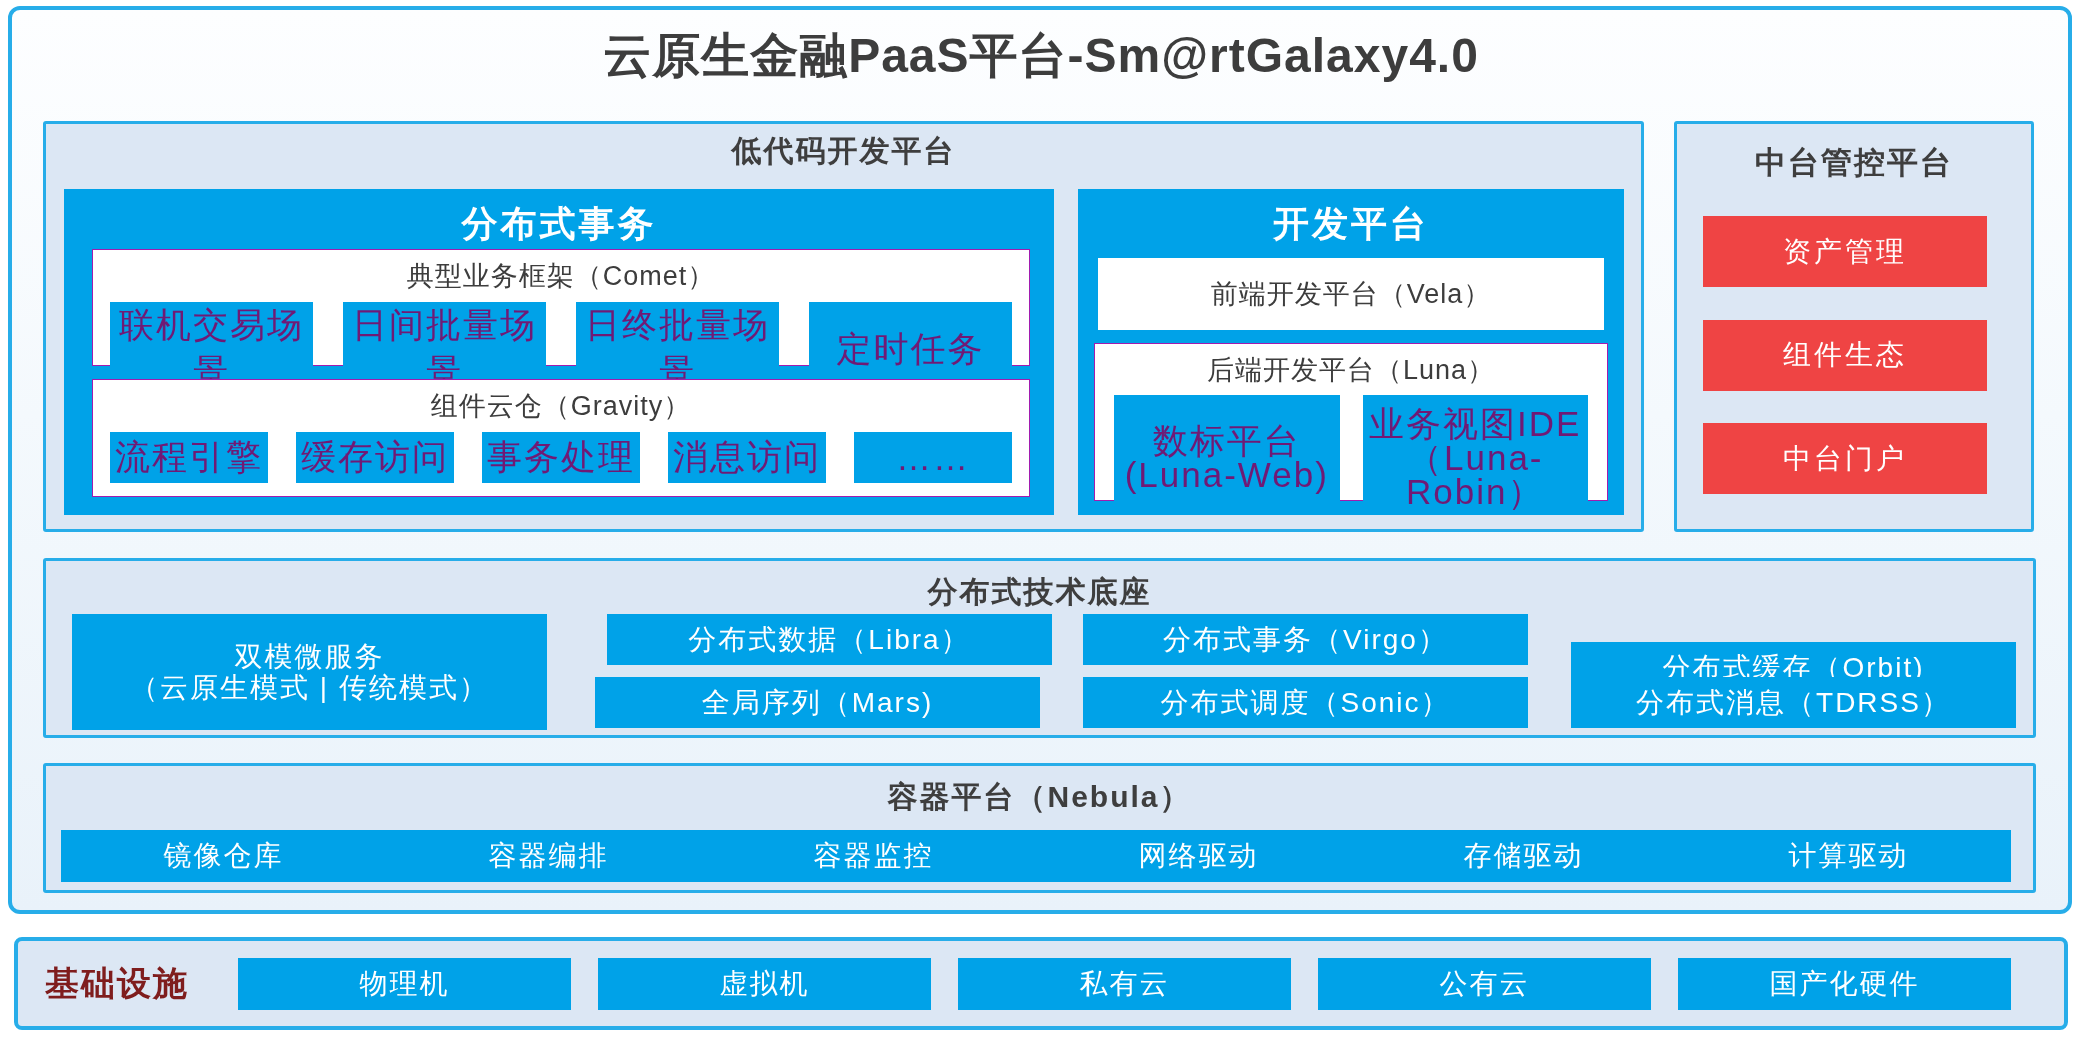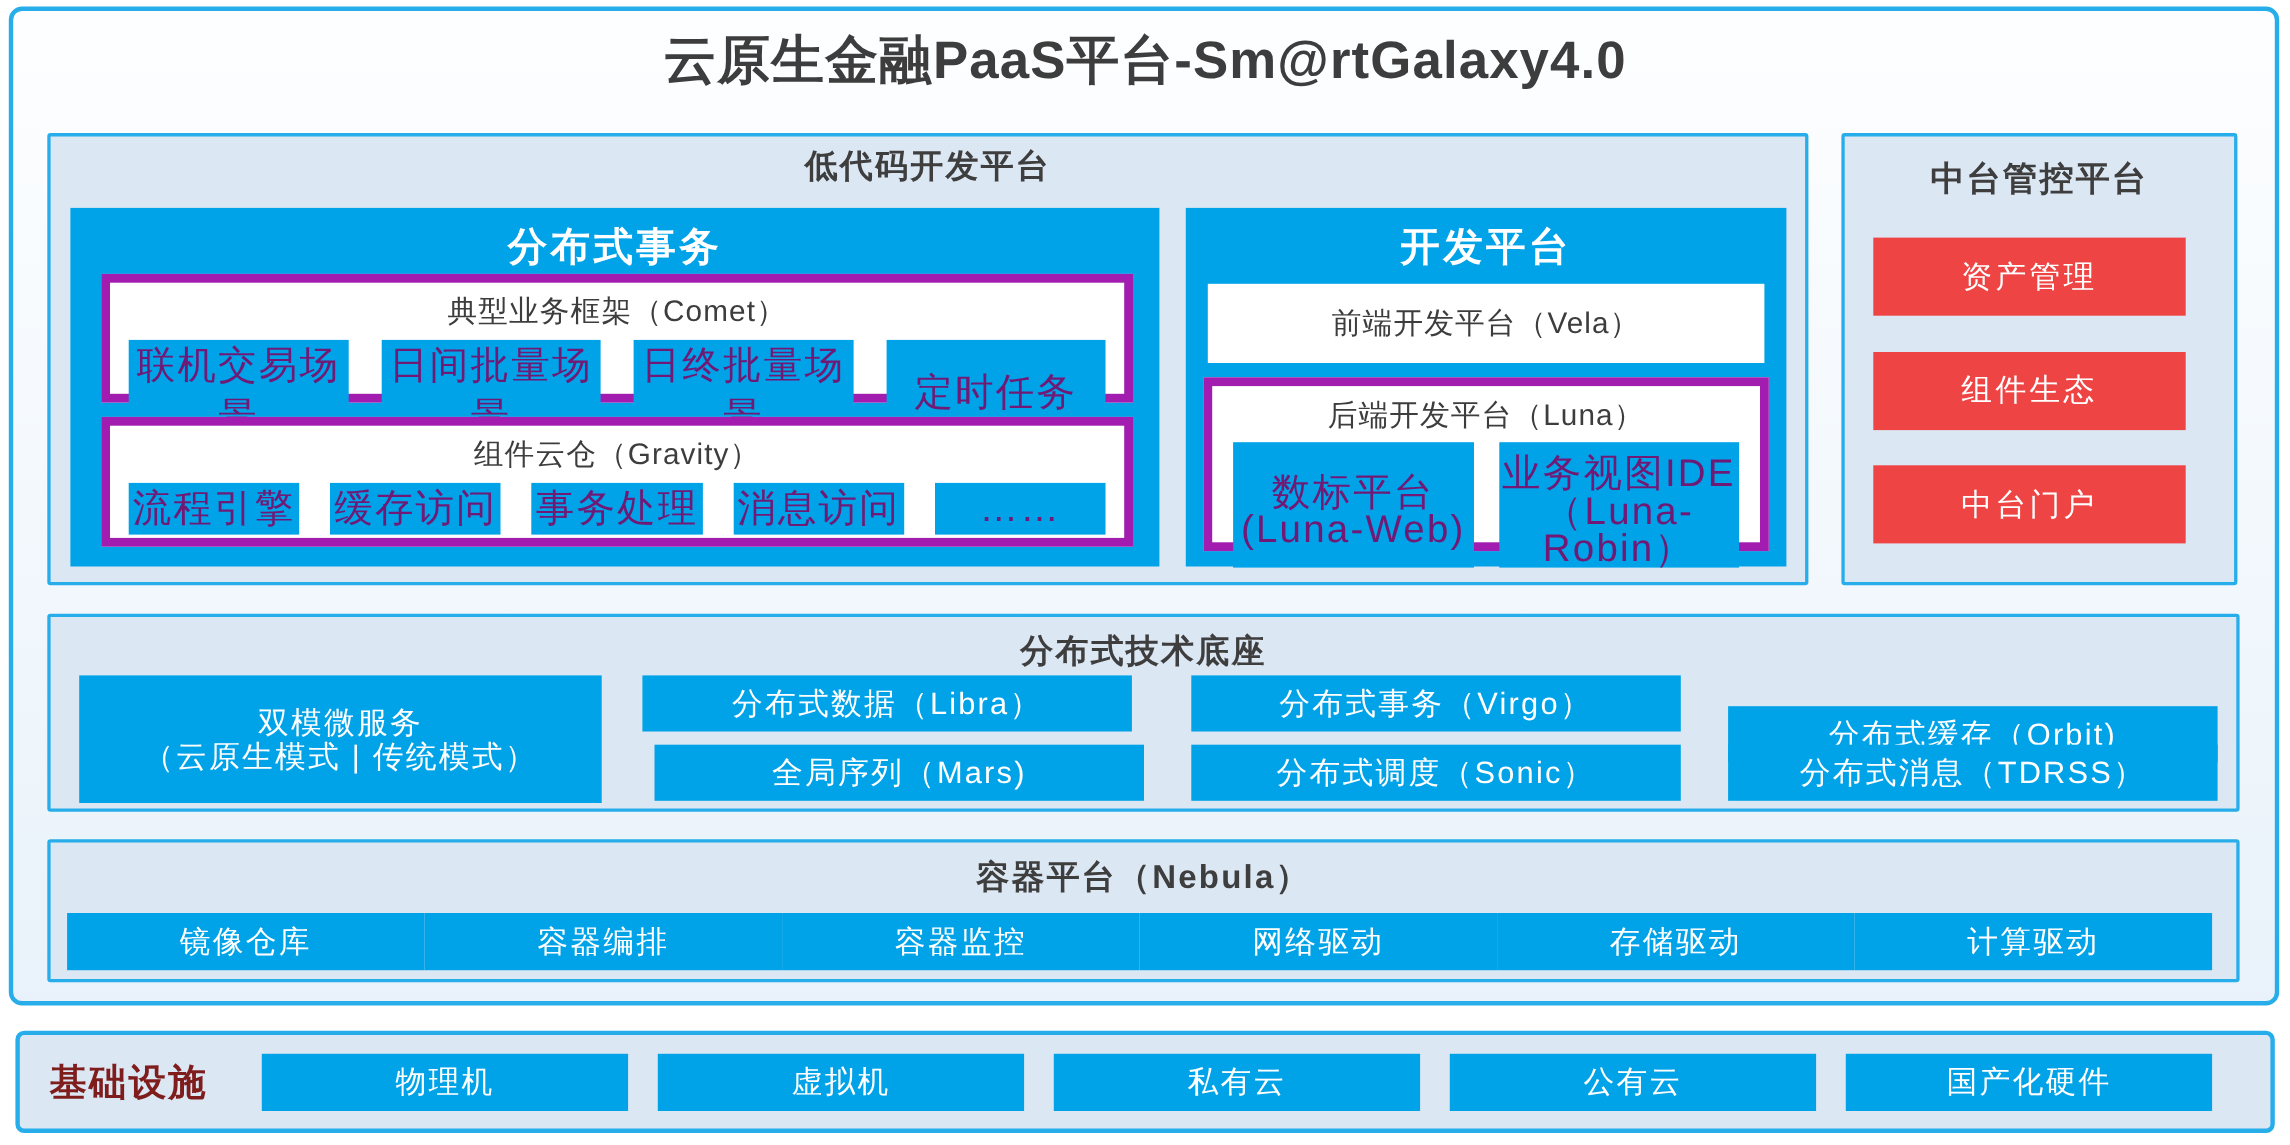--- a/index.html
+++ b/index.html
@@ -29,21 +29,21 @@
   }
   
   .blue-panel{position:absolute;background:#00a2e8;}
   .panel-title{
     position:absolute;left:0;top:11px;width:100%;text-align:center;
     font-size:36px;font-weight:700;color:#ffffff;letter-spacing:3px;
   }
   
   .white-box{
     position:absolute;box-sizing:border-box;background:#ffffff;
-    border:8px solid #a21caf;display:flex;flex-direction:column;
+    border:1px solid #a21caf;display:flex;flex-direction:column;
   }
   .white-box.no-border{border:none;}
   .wb-label{
     text-align:center;font-size:27px;color:#3d3d3d;padding-top:7px;line-height:38px;
     letter-spacing:1px;
   }
   .wb-buttons{display:flex;flex:1;padding:7px 17px 13px;gap:30px;}
   .btn{
     flex:1;display:flex;align-items:center;justify-content:center;
     background:#00a2e8;color:#701a75;font-size:35px;letter-spacing:2px;text-align:center;
@@ -145,21 +145,21 @@
   </div>
 
   <div class="section" style="left:43px;top:558px;width:1993px;height:180px;"></div>
   <div class="section-label" style="left:43px;top:572px;width:1993px;">分布式技术底座</div>
 
   <div class="blue-box" style="left:72px;top:614px;width:475px;height:116px;">
     <div class="dual-line">双模微服务</div>
     <div class="dual-line">（云原生模式 | 传统模式）</div>
   </div>
 
-  <div class="blue-box" style="left:584px;top:614px;width:445px;height:51px;">分布式数据（Libra）</div>
+  <div class="blue-box" style="left:607px;top:614px;width:445px;height:51px;">分布式数据（Libra）</div>
   <div class="blue-box" style="left:595px;top:677px;width:445px;height:51px;">全局序列（Mars)</div>
   <div class="blue-box" style="left:1083px;top:614px;width:445px;height:51px;">分布式事务（Virgo）</div>
   <div class="blue-box" style="left:1083px;top:677px;width:445px;height:51px;">分布式调度（Sonic）</div>
   <div class="blue-box" style="left:1571px;top:642px;width:445px;height:51px;">分布式缓存（Orbit)</div>
   <div class="blue-box" style="left:1571px;top:677px;width:445px;height:51px;">分布式消息（TDRSS）</div>
 
   <div class="section" style="left:43px;top:763px;width:1993px;height:130px;"></div>
   <div class="section-label" style="left:43px;top:777px;width:1993px;">容器平台（Nebula）</div>
   <div class="flex-row" style="left:61px;top:830px;width:1950px;height:52px;gap:0;">
     <div class="item">镜像仓库</div>

